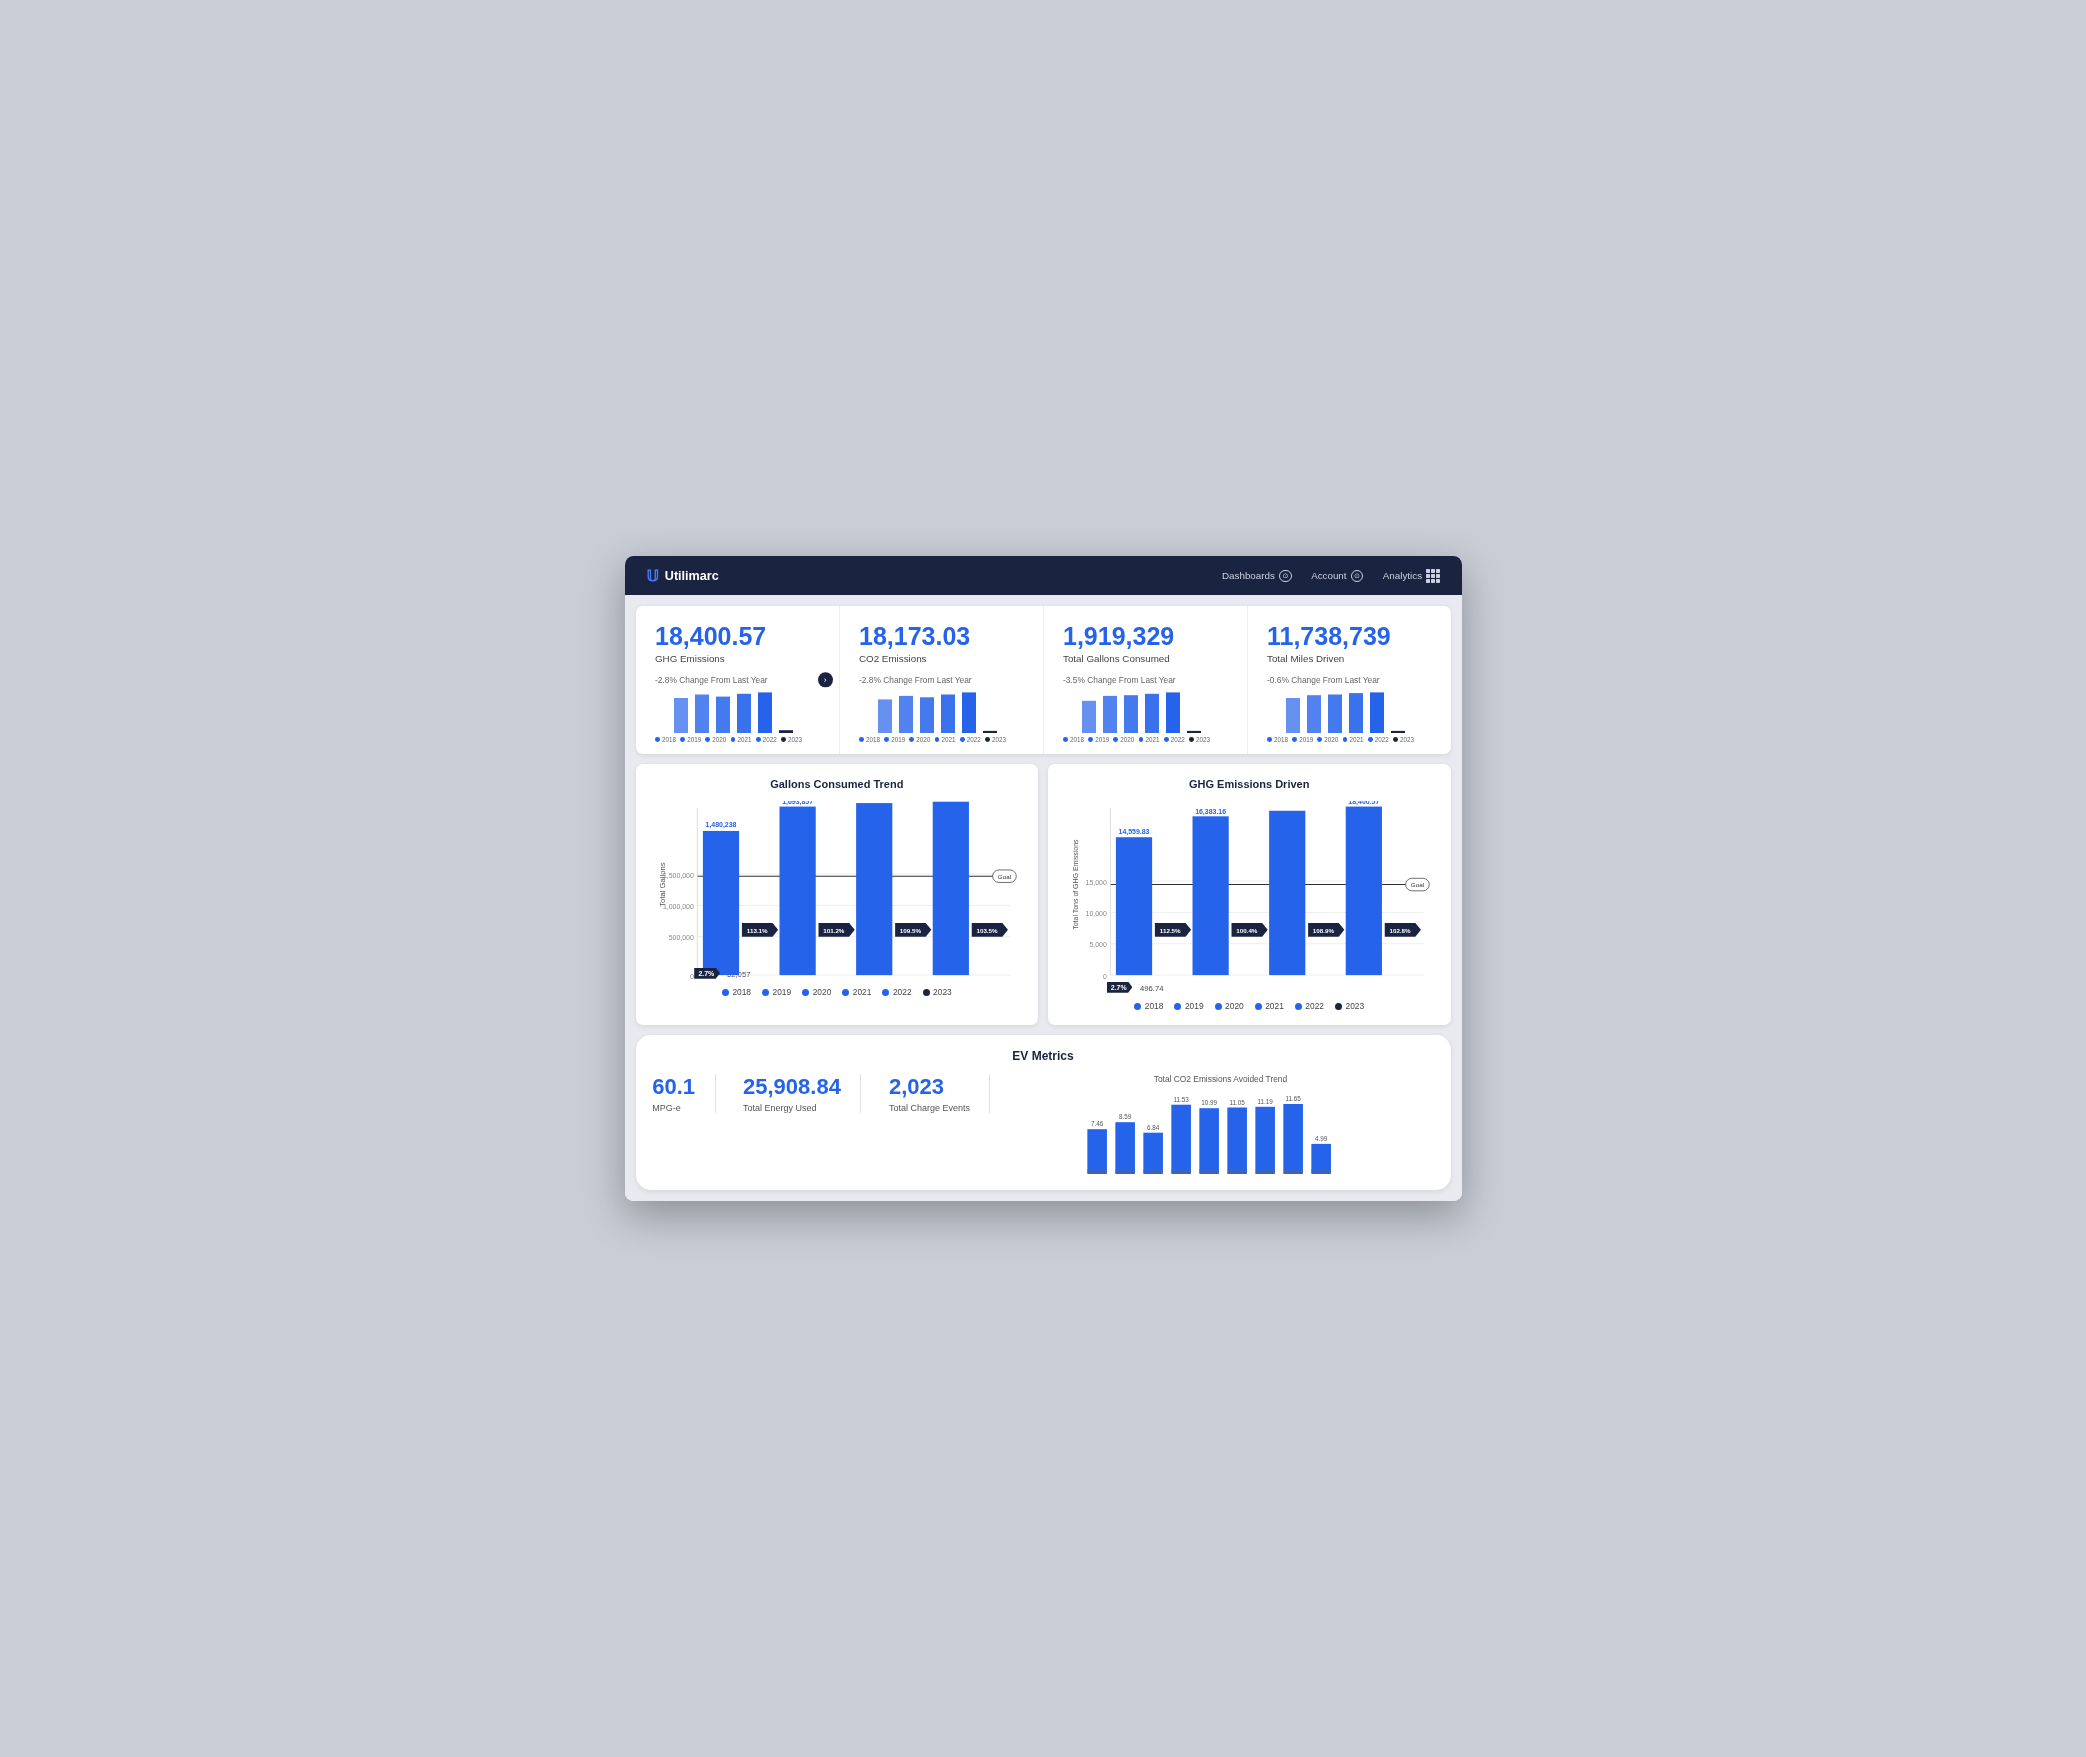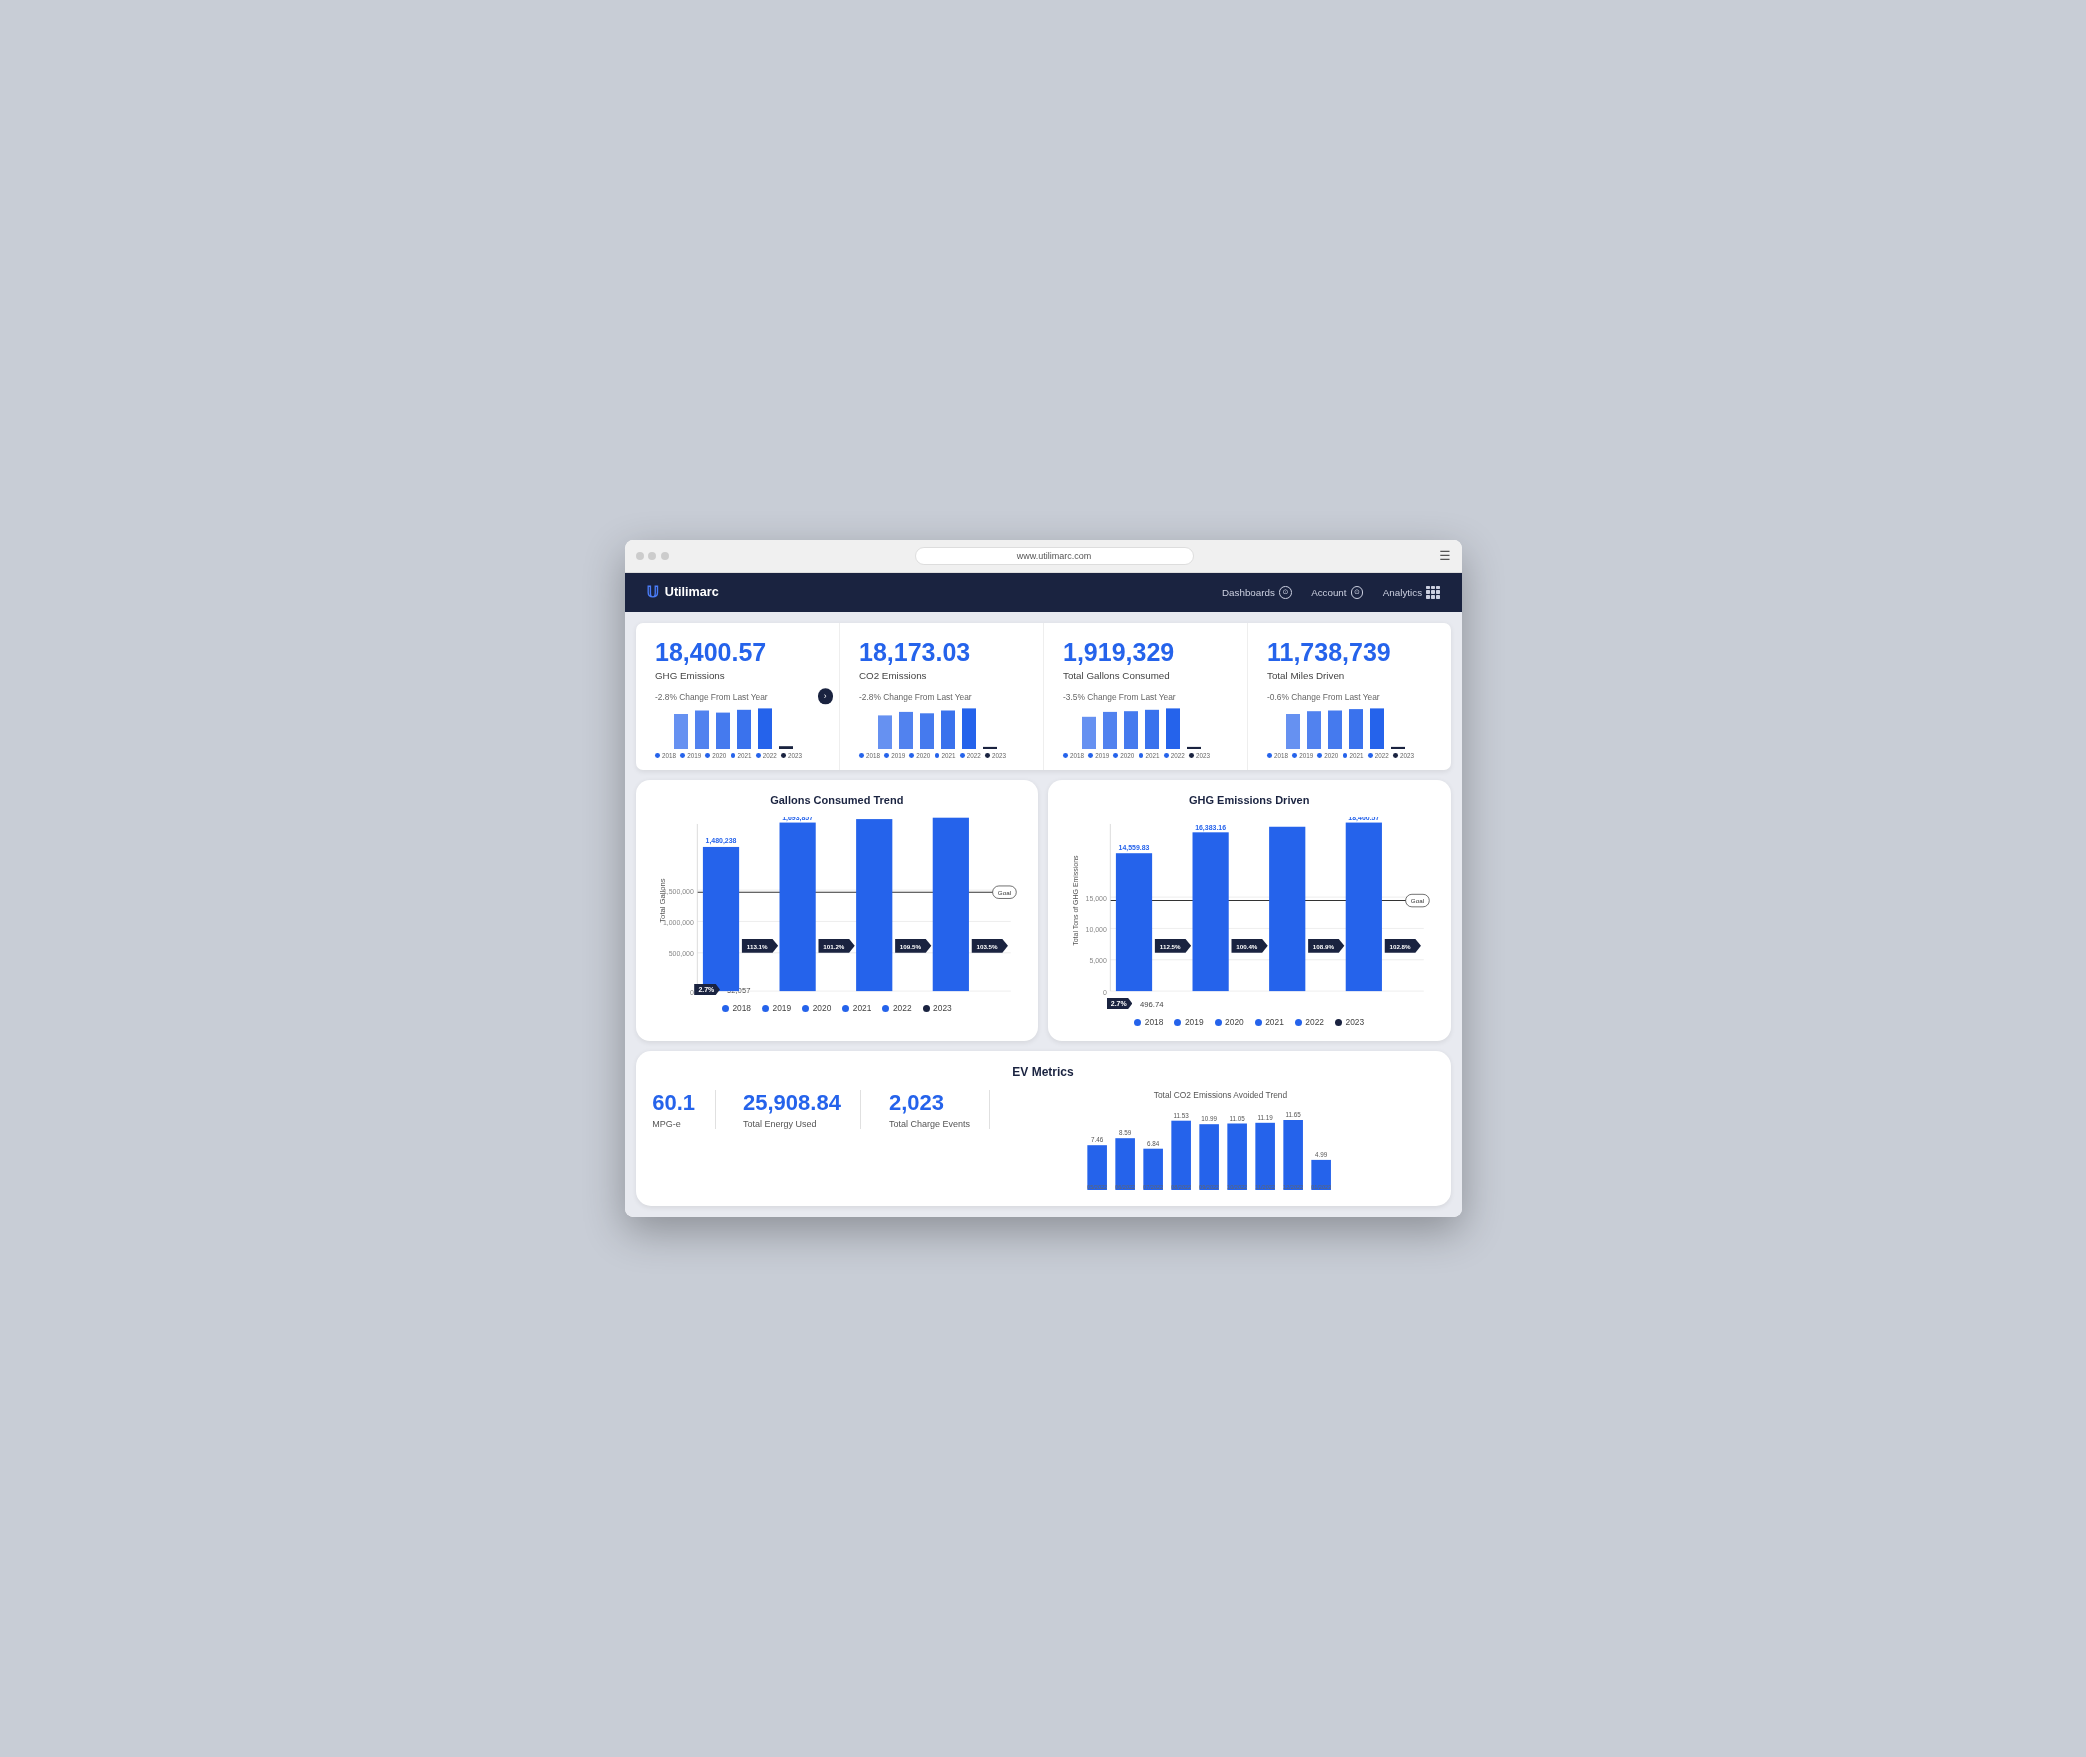--- a/index.html
+++ b/index.html
@@ -182,21 +182,21 @@
     }
 
     
     .charts-row {
       display: flex;
       gap: 9.8px;
     }
     .chart-panel {
       flex: 1;
       background: #fff;
-      border-radius: 14px;
+      border-radius: 7px;
       padding: 14px 16.7px;
       box-shadow: 0 1.4px 5.6px rgba(0,0,0,0.08);
     }
     .chart-title {
       text-align: center;
       font-size: 11px;
       font-weight: 600;
       color: #1a2340;
       margin-bottom: 11px;
     }
@@ -270,31 +270,20 @@
       color: #555;
       text-align: center;
       margin-bottom: 5.6px;
     }
   </style>
 </head>
 <body>
 
 <div class="browser-window">
 
-  <div class="browser-chrome">
-    <div class="browser-dots">
-      <div class="browser-dot"></div>
-      <div class="browser-dot"></div>
-      <div class="browser-dot"></div>
-    </div>
-    <div style="flex:1; display:flex; justify-content:center;">
-      <div class="browser-url">www.utilimarc.com</div>
-    </div>
-    <div class="browser-menu">☰</div>
-  </div>
 
   <div class="navbar">
     <div class="nav-logo">
       <span class="nav-logo-icon">𝕌</span>
       <span>Utilimarc</span>
     </div>
     <div class="nav-links">
       <div class="nav-link">
         <span>Dashboards</span>
         <div class="nav-link-icon">⊙</div>

